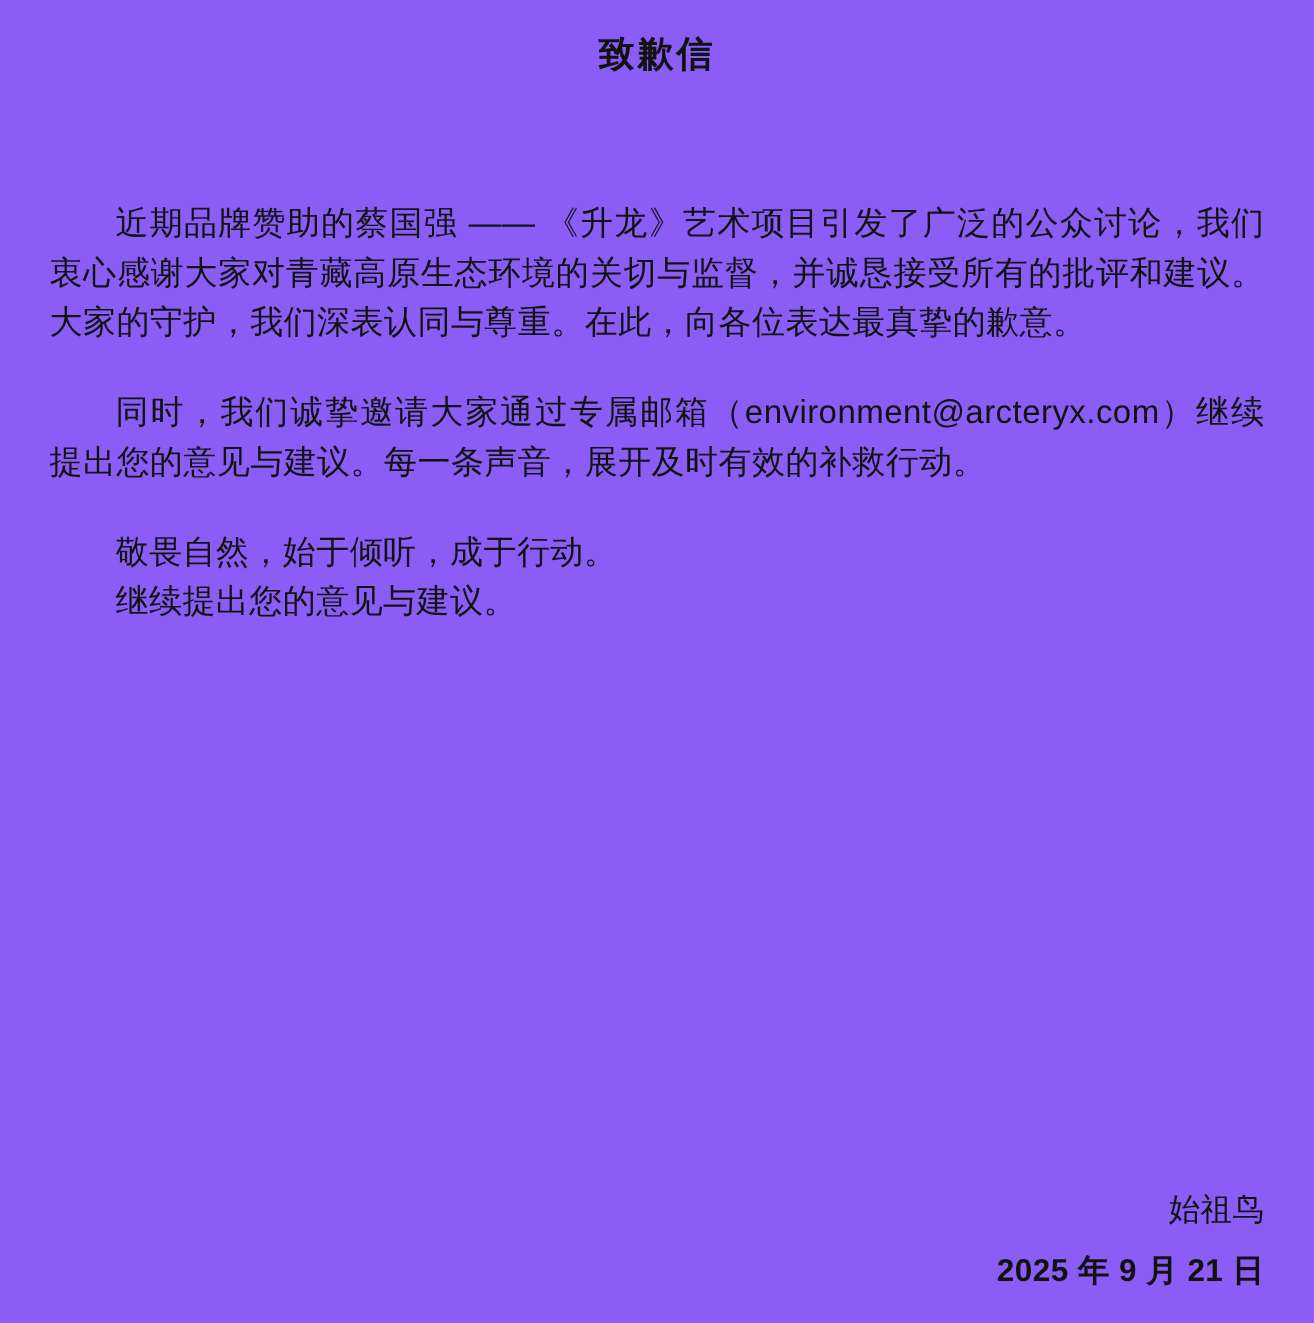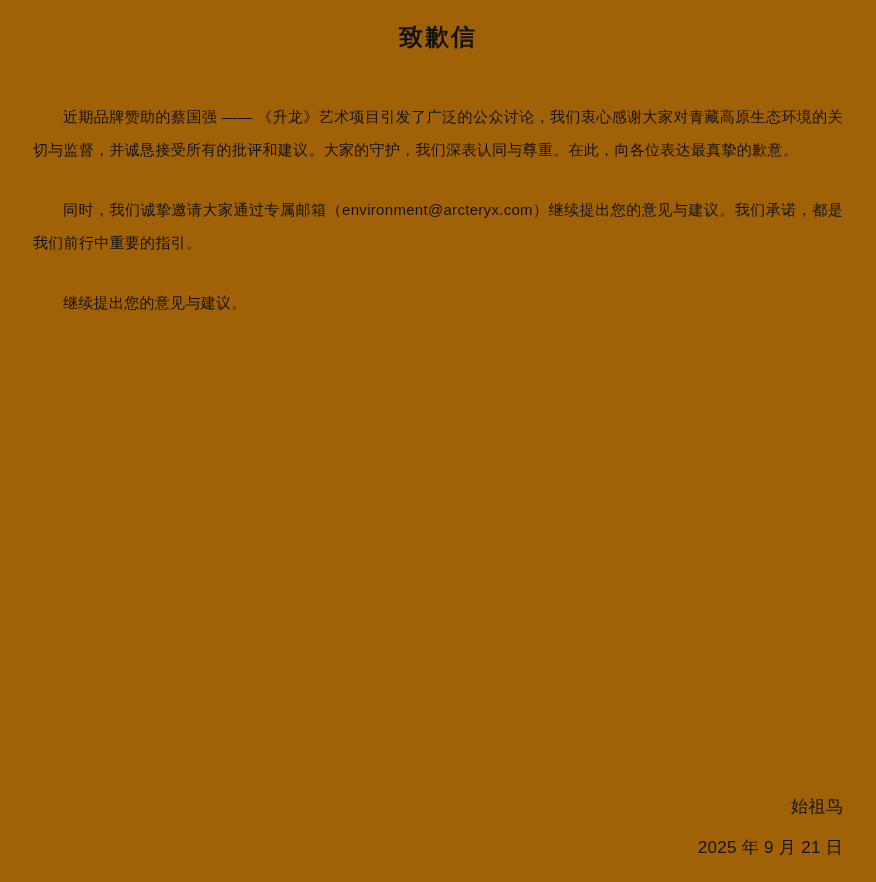--- a/index.html
+++ b/index.html
@@ -5,82 +5,84 @@
   html, body {
     margin: 0;
     padding: 0;
     background: #ffffff;
   }
   .page {
     position: relative;
     width: 876px;
     height: 882px;
     margin: 0 auto;
-    background: #a16207;
+    background: #8b5cf6;
     color: #121212;
     font-family: "Liberation Sans", "DejaVu Sans", sans-serif;
     overflow: hidden;
     box-sizing: border-box;
     padding: 20px 33px 20px 33px;
   }
   .doc-title {
     text-align: center;
     font-size: 24px;
     font-weight: bold;
     letter-spacing: 2px;
     margin: 2px 0 0 0;
     line-height: 30px;
   }
   .doc-body {
-    margin-top: 48px;
-    font-size: 15px;
+    margin-top: 80px;
+    font-size: 22px;
     line-height: 33px;
     letter-spacing: 0.3px;
     text-align: justify;
   }
   .doc-body p {
     margin: 0 0 27px 0;
     text-indent: 2em;
   }
   .closing {
     margin-top: 27px;
   }
   .closing p {
     margin: 0;
     text-indent: 2em;
   }
   .signature-block {
     position: absolute;
     right: 33px;
     bottom: 18px;
     text-align: right;
-    font-size: 17px;
+    font-size: 21px;
     letter-spacing: 0.3px;
   }
   .signature {
     line-height: 33px;
     margin: 0 0 8px 0;
   }
   .date {
     line-height: 33px;
     margin: 0;
+    font-weight: bold;
   }
 </style>
 </head>
 <body>
 
 <div class="page">
 
   <h1 class="doc-title">致歉信</h1>
 
   <div class="doc-body">
     <p>近期品牌赞助的蔡国强 —— 《升龙》艺术项目引发了广泛的公众讨论，我们衷心感谢大家对青藏高原生态环境的关切与监督，并诚恳接受所有的批评和建议。大家的守护，我们深表认同与尊重。在此，向各位表达最真挚的歉意。</p>
-    <p>同时，我们诚挚邀请大家通过专属邮箱（environment@arcteryx.com）继续提出您的意见与建议。我们承诺，都是我们前行中重要的指引。</p>
+    <p>同时，我们诚挚邀请大家通过专属邮箱（environment@arcteryx.com）继续提出您的意见与建议。每一条声音，展开及时有效的补救行动。</p>
 
     <div class="closing">
+      <p>敬畏自然，始于倾听，成于行动。</p>
       <p>继续提出您的意见与建议。</p>
     </div>
   </div>
 
   <div class="signature-block">
     <p class="signature">始祖鸟</p>
     <p class="date">2025 年 9 月 21 日</p>
   </div>
 
 </div>

